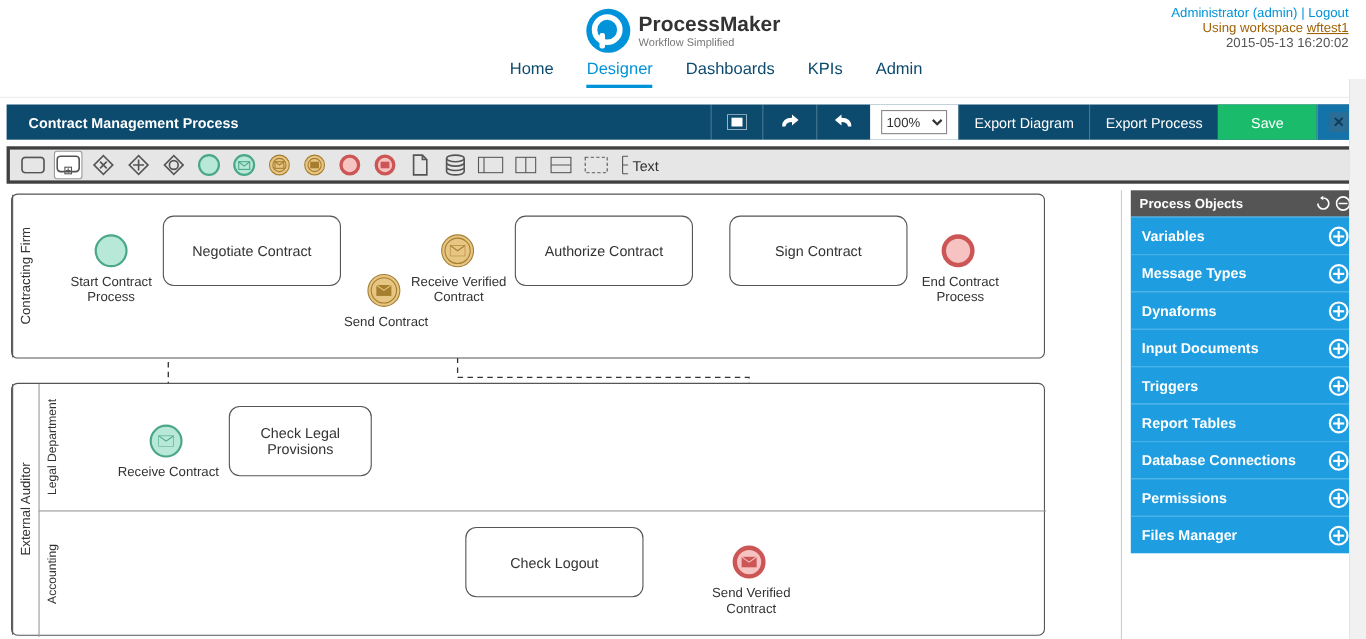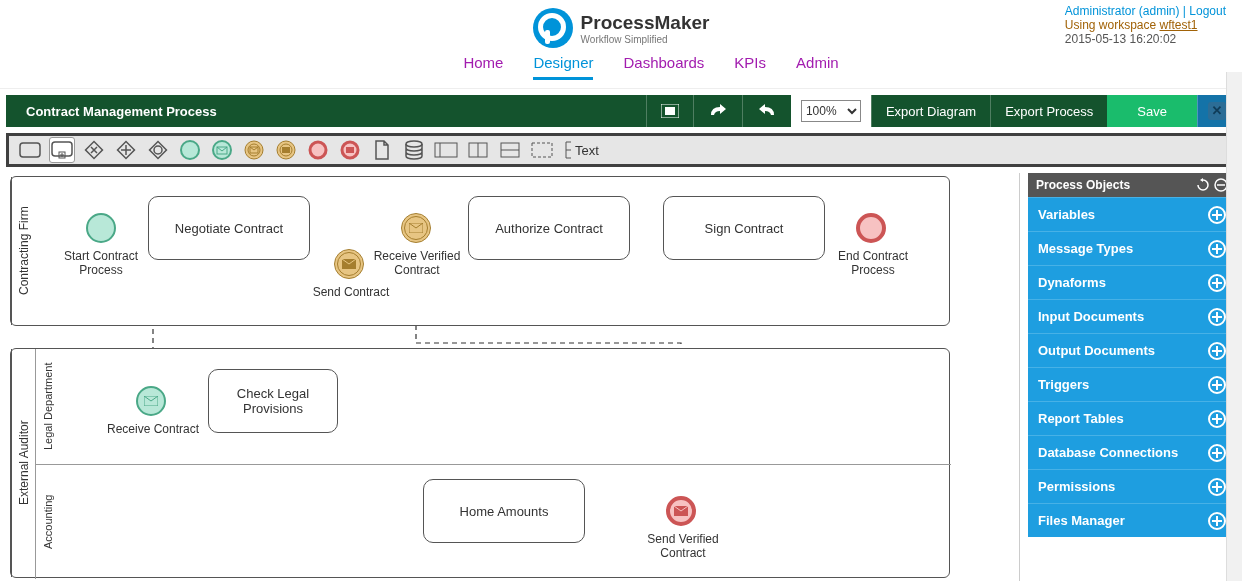--- a/index.html
+++ b/index.html
@@ -8,32 +8,32 @@
 
 .header { display: flex; align-items: center; padding: 8px 16px; border-bottom: 1px solid #eee; position: relative; flex-direction: column; }
 .logo { display: flex; align-items: center; gap: 8px; }
 .logo-icon { width: 40px; height: 40px; border-radius: 50%; background: #0093d9; position: relative; }
 .logo-icon::before { content: ""; position: absolute; width: 18px; height: 18px; border: 5px solid #fff; border-radius: 50%; top: 5px; left: 5px; }
 .logo-icon::after { content: ""; position: absolute; width: 5px; height: 14px; background: #fff; bottom: 4px; left: 12px; border-radius: 2px; }
 .logo-text { display: flex; flex-direction: column; }
 .logo-title { font-size: 19px; font-weight: bold; color: #333; }
 .logo-sub { font-size: 10px; color: #777; }
 .nav { display: flex; gap: 30px; margin-left: 60px; }
-.nav a { color: #a21caf; text-decoration: none; font-size: 15px; padding: 6px 0; }
+.nav a { color: #0c4a6e; text-decoration: none; font-size: 15px; padding: 6px 0; }
 .nav a.active { color: #0093d9; border-bottom: 3px solid #0093d9; }
-.user-info { position: absolute; right: 16px; top: 4px; text-align: left; font-size: 12px; }
+.user-info { position: absolute; right: 16px; top: 4px; text-align: right; font-size: 12px; }
 .user-info .admin { color: #0093d9; }
 .user-info .sep { color: #0093d9; }
 .user-info .logout { color: #0093d9; }
 .user-info .ws { color: #a16207; }
 .user-info .wsname { text-decoration: underline; }
 .user-info .ts { color: #555; }
 
 
-.titlebar { background: #14532d; color: #fff; display: flex; align-items: center; height: 32px; padding-left: 20px; font-weight: bold; font-size: 13px; margin: 6px; }
+.titlebar { background: #0c4a6e; color: #fff; display: flex; align-items: center; height: 32px; padding-left: 20px; font-weight: bold; font-size: 13px; margin: 6px; }
 .titlebar .spacer { flex: 1; }
 .tb-btn { height: 32px; display: flex; align-items: center; justify-content: center; padding: 0 14px; border-left: 1px solid rgba(255,255,255,0.25); cursor: pointer; }
 .tb-btn svg { fill: #fff; }
 .zoom { background: #fff; color: #333; height: 22px; width: 60px; border: 1px solid #888; font-size: 12px; margin: 0 4px; }
 .tb-btn.text { font-weight: normal; font-size: 13px; }
 .tb-btn.save { background: #1abc6c; border: none; padding: 0 30px; }
 .tb-btn.close { background: #1473a8; padding: 0 10px; }
 .close-x { background: #2c6d96; color: #0f3b57; border-radius: 3px; width: 18px; height: 18px; line-height: 18px; text-align: center; font-weight: bold; }
 
 
@@ -328,21 +328,21 @@
 
     <div class="event ev-msg-catch" style="top:213px;left:130px">
       <svg width="14" height="10">
           <rect width="14" height="10" fill="none" stroke="#4aa887"></rect>
           <path d="M0 0 L7 5 L14 0" stroke="#4aa887" fill="none"></path>
         </svg>
     </div>
     <div class="ev-label" style="top:249px;left:92px">Receive Contract</div>
 
     <div class="task" style="top:196px;left:202px;width:130px">Check Legal Provisions</div>
-    <div class="task" style="top:306px;left:417px">Home Amounts</div>
+    <div class="task" style="top:306px;left:417px">Check Logout</div>
 
     <div class="event ev-msg-throw-e" style="top:323px;left:660px">
       <svg width="14" height="10">
           <rect width="14" height="10" fill="#c55"></rect>
           <path d="M0 0 L7 5 L14 0" stroke="#f7c2c2" fill="none"></path>
         </svg>
     </div>
     <div class="ev-label" style="top:359px;left:622px">Send Verified Contract</div>
   </div>
 
@@ -373,25 +373,20 @@
         <span>Dynaforms</span>
         <div class="sp"></div>
         <div class="plus"></div>
       </div>
     <div class="ritem">
         <span>Input Documents</span>
         <div class="sp"></div>
         <div class="plus"></div>
       </div>
     <div class="ritem">
-        <span>Output Documents</span>
-        <div class="sp"></div>
-        <div class="plus"></div>
-      </div>
-    <div class="ritem">
         <span>Triggers</span>
         <div class="sp"></div>
         <div class="plus"></div>
       </div>
     <div class="ritem">
         <span>Report Tables</span>
         <div class="sp"></div>
         <div class="plus"></div>
       </div>
     <div class="ritem">

